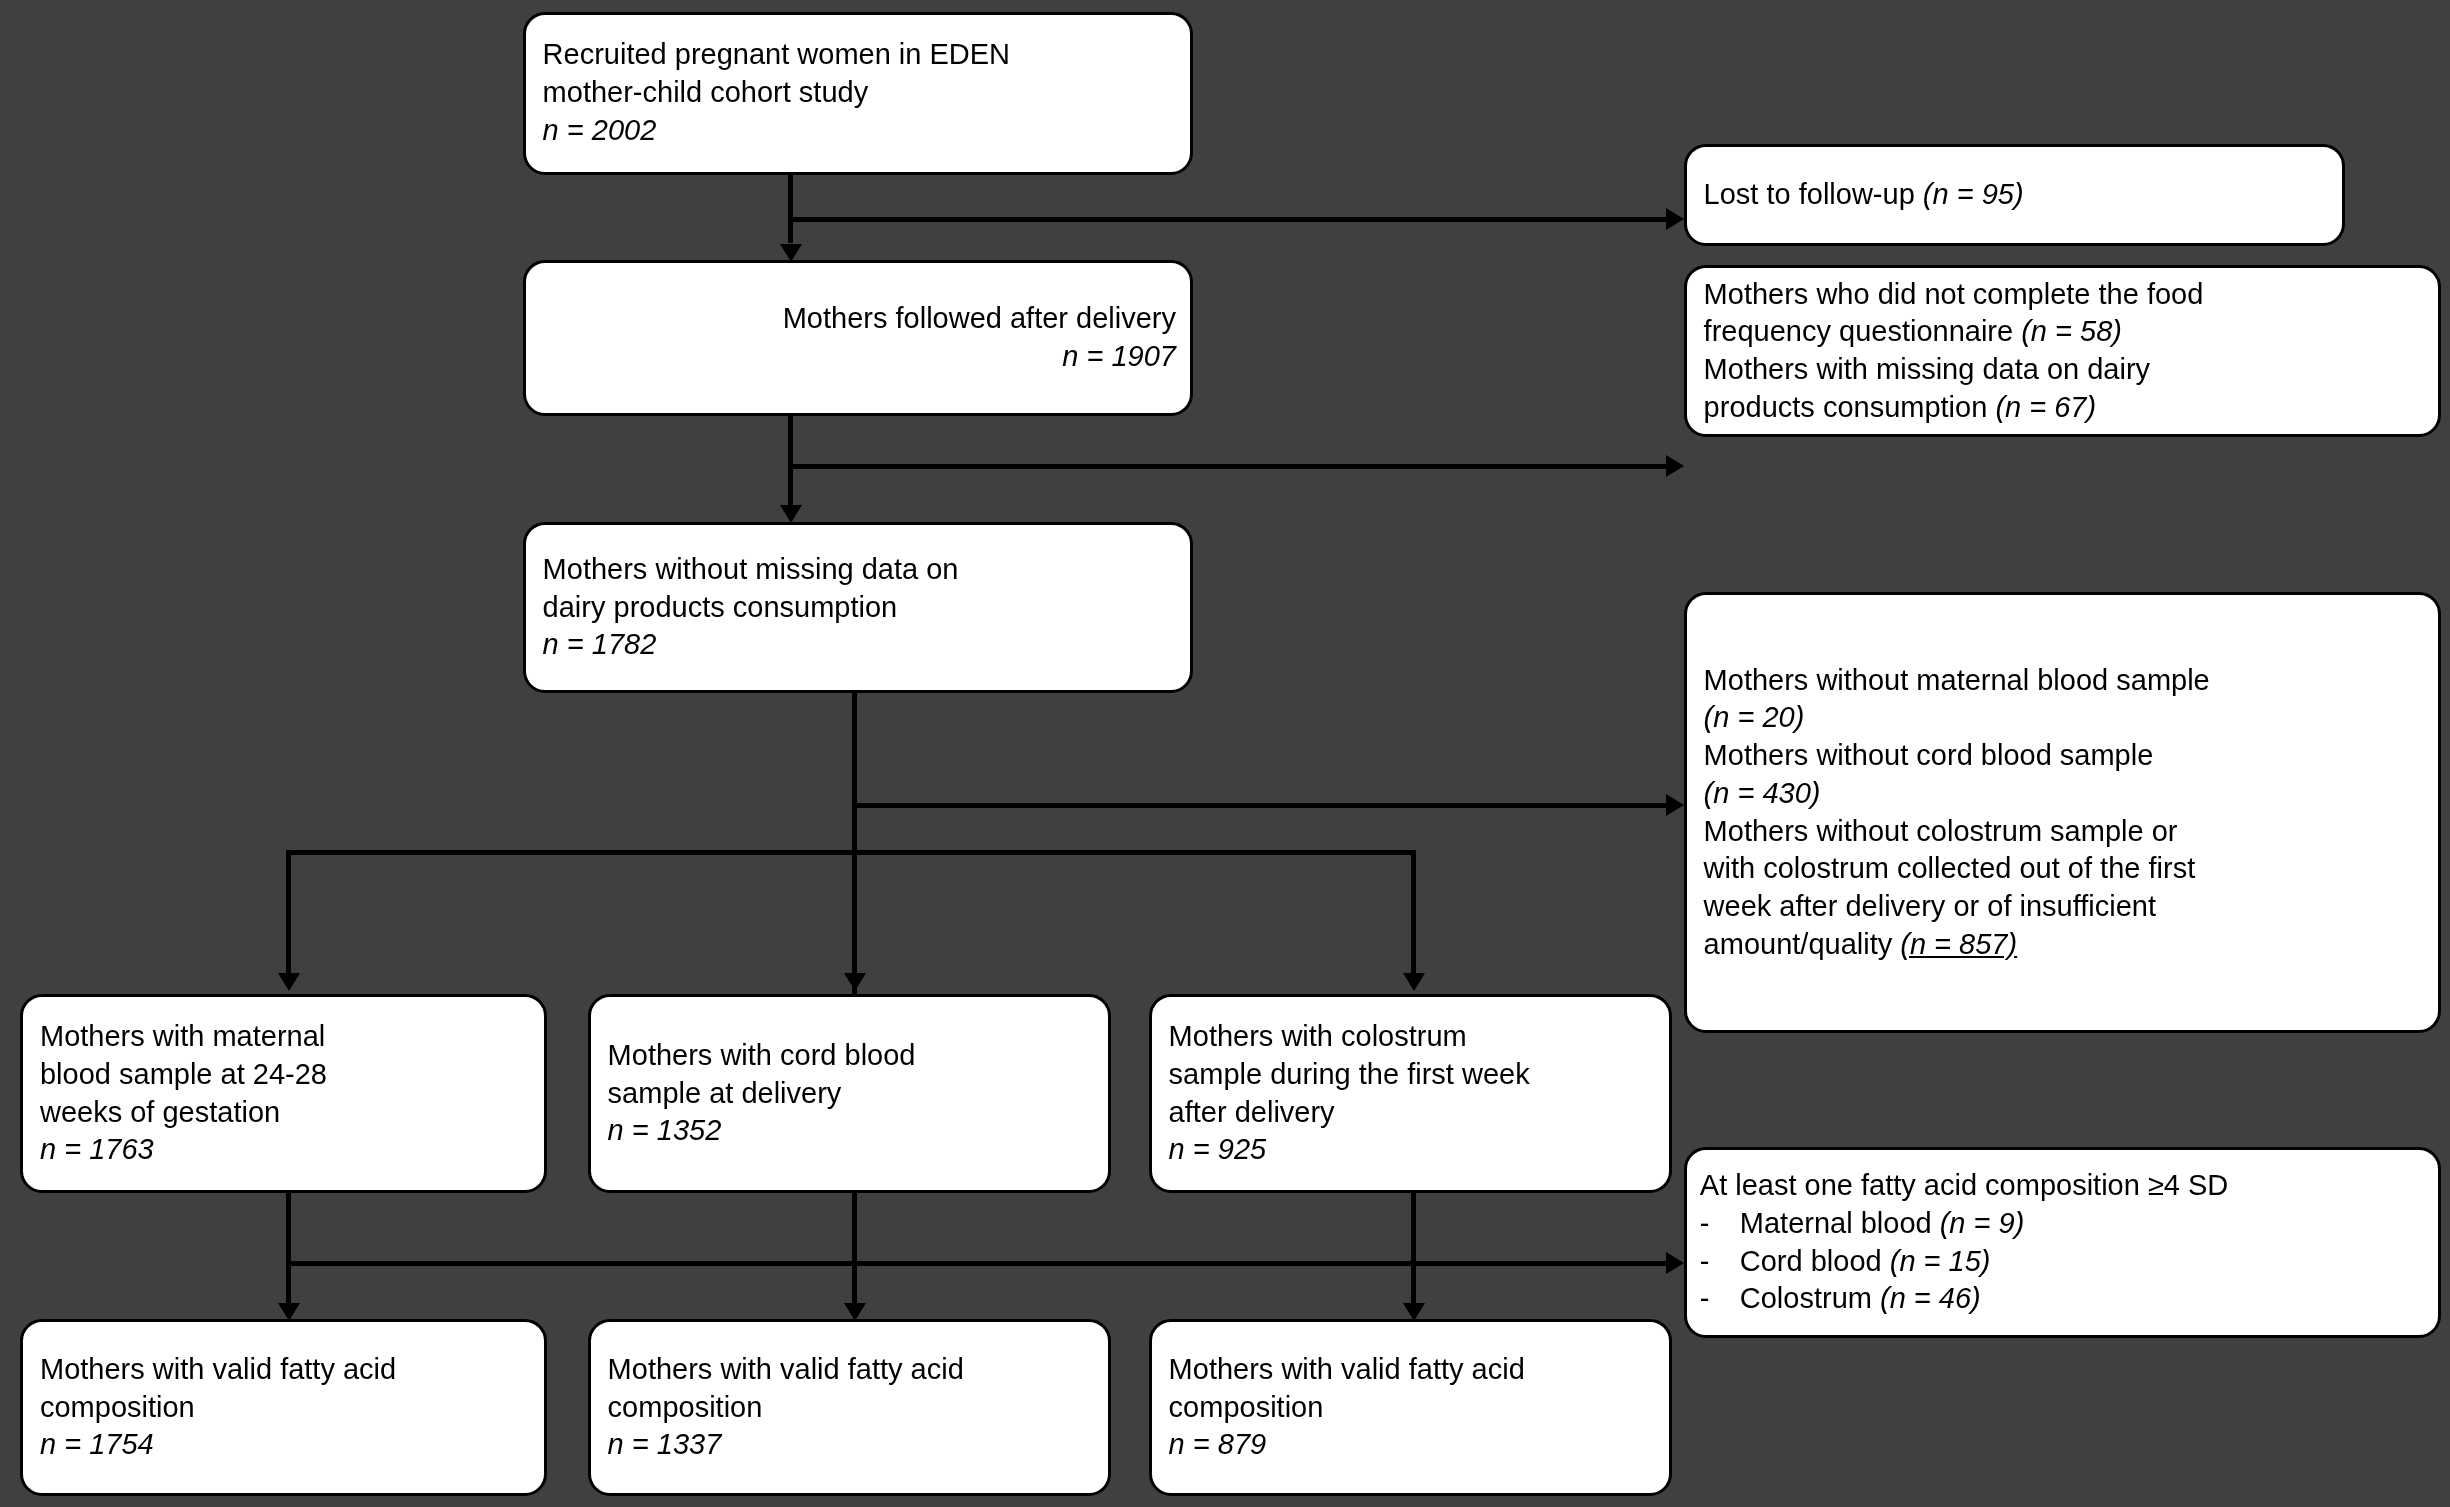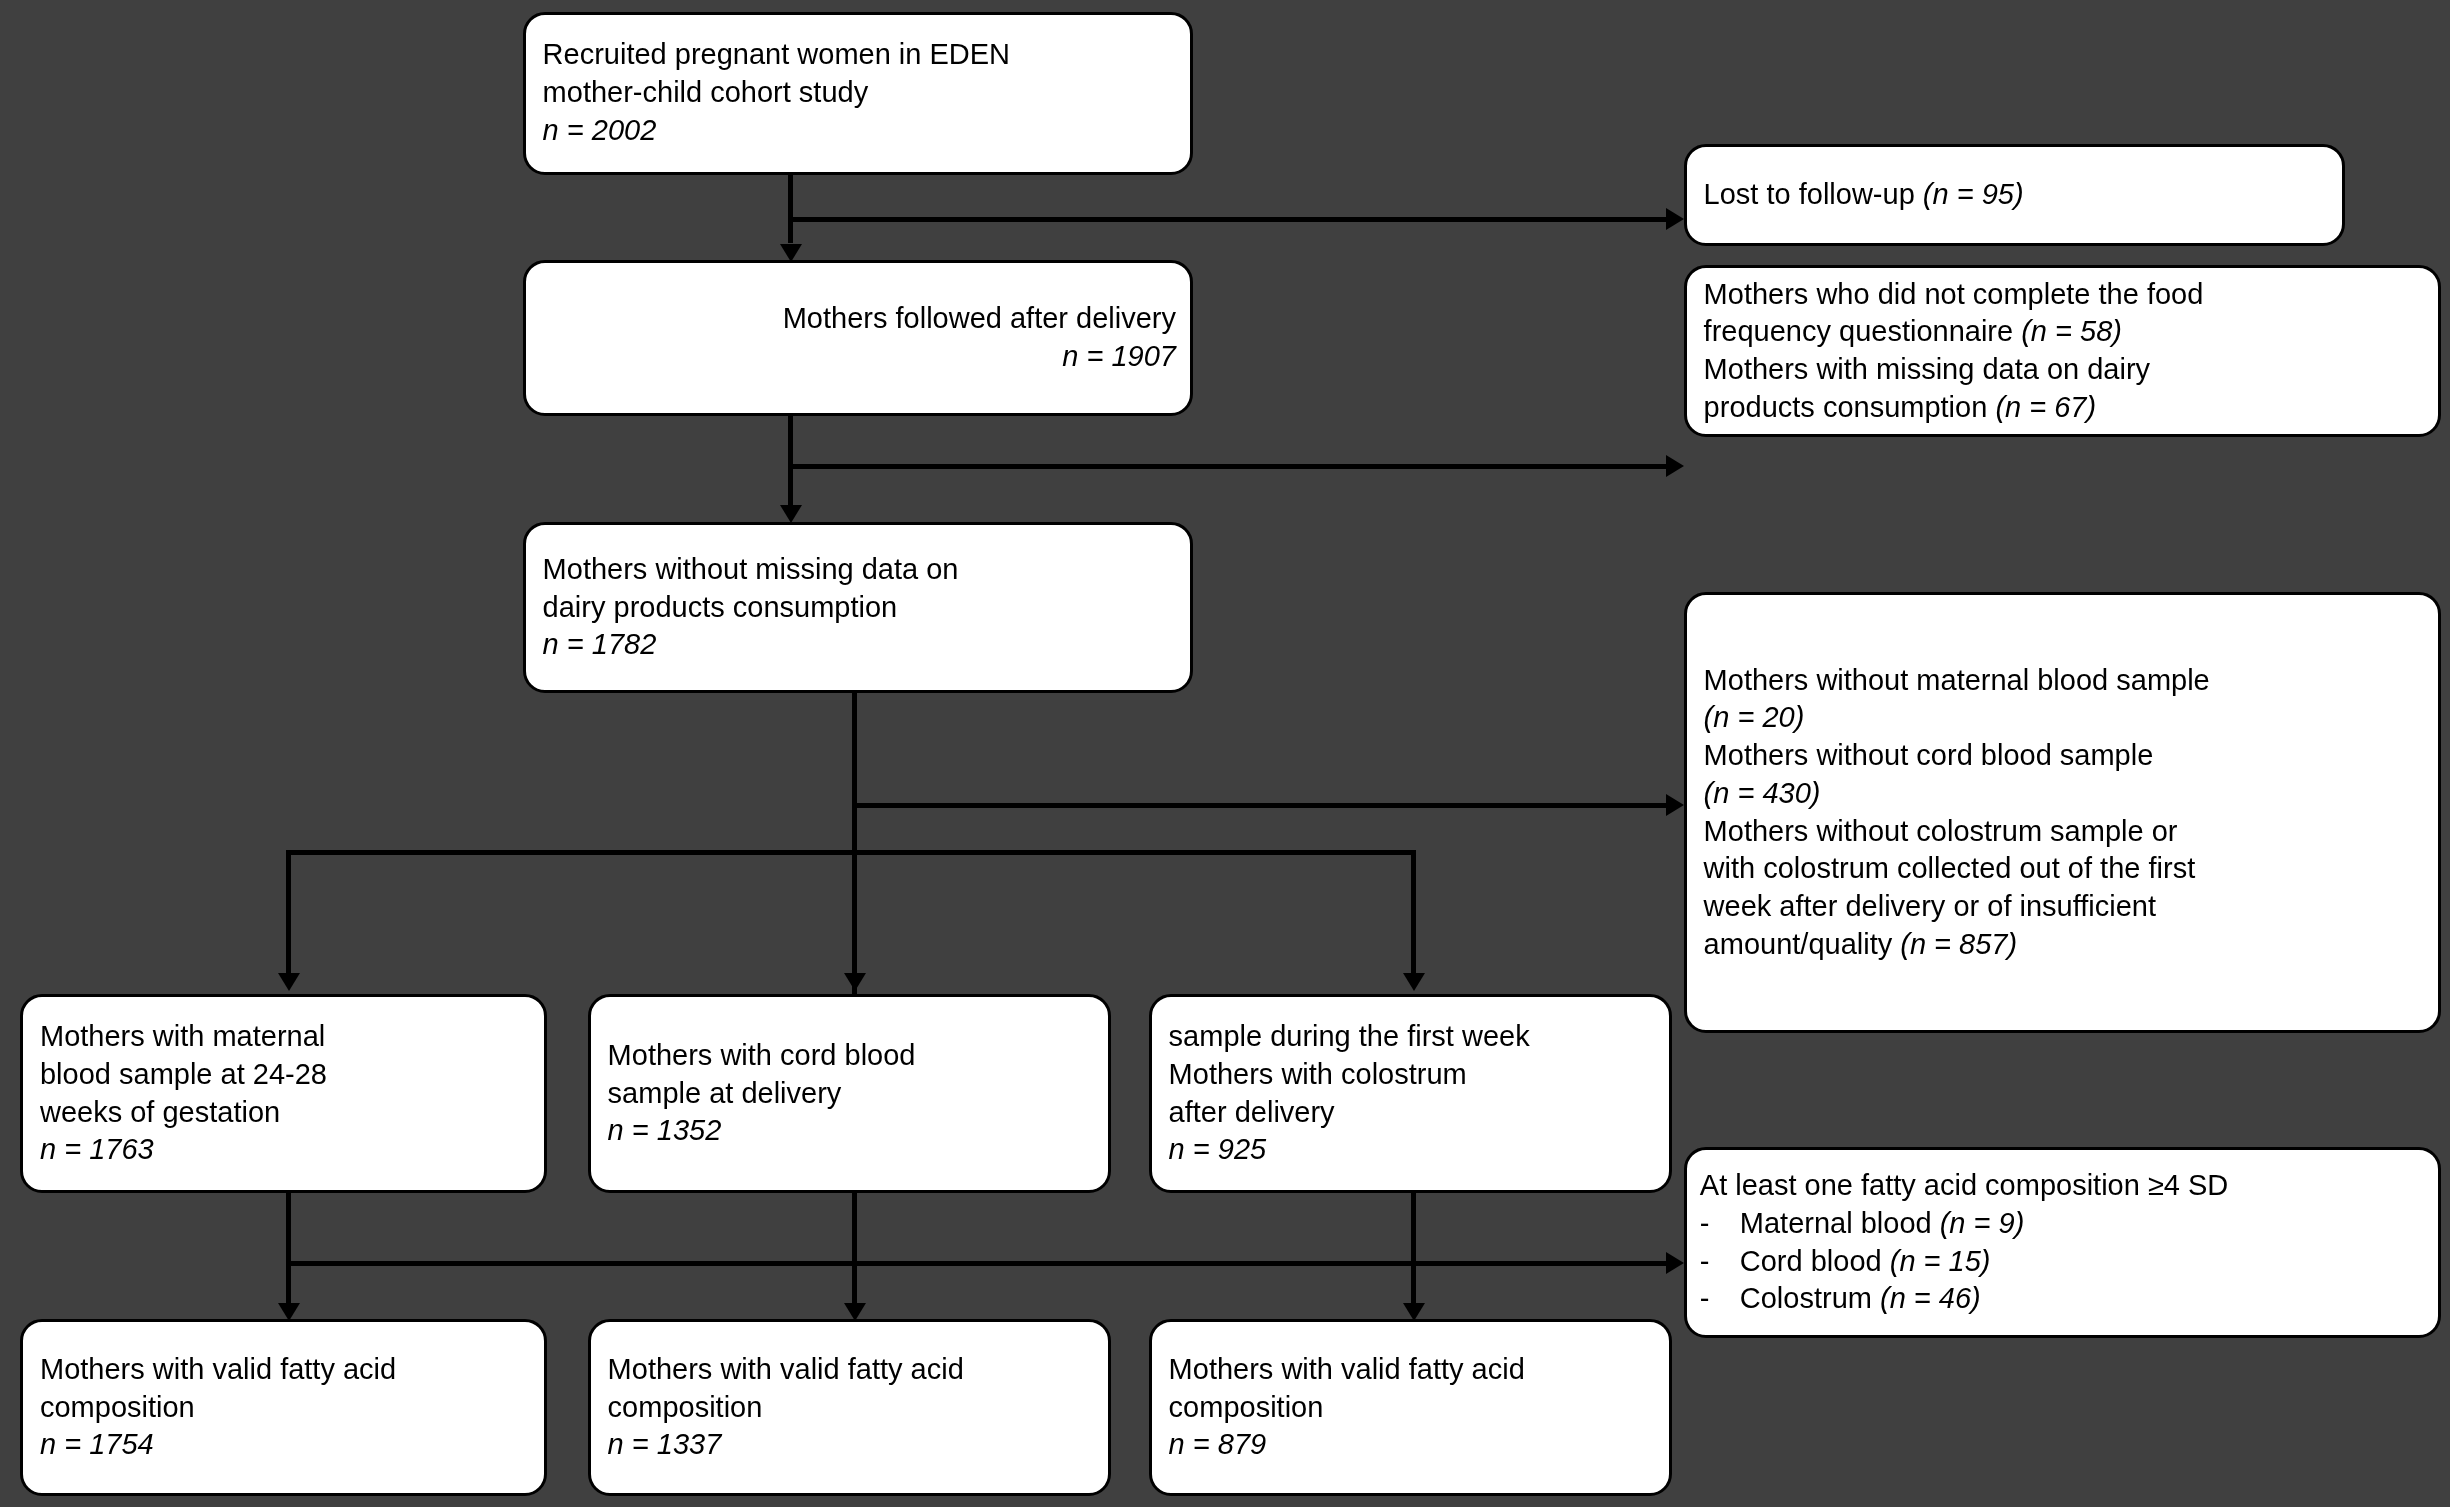--- a/index.html
+++ b/index.html
@@ -130,22 +130,22 @@
     <div class="ln it">n = 1763</div>
   </div>
 
   <div class="box" style="left:588px; top:994px; width:523px; height:199px;">
     <div class="ln">Mothers with cord blood</div>
     <div class="ln">sample at delivery</div>
     <div class="ln it">n = 1352</div>
   </div>
 
   <div class="box" style="left:1149px; top:994px; width:523px; height:199px;">
+    <div class="ln">Mothers with colostrum</div>
     <div class="ln">sample during the first week</div>
-    <div class="ln">Mothers with colostrum</div>
     <div class="ln">after delivery</div>
     <div class="ln it">n = 925</div>
   </div>
 
   <div class="box" style="left:20.4px; top:1319px; width:527px; height:177px;">
     <div class="ln">Mothers with valid fatty acid</div>
     <div class="ln">composition</div>
     <div class="ln it">n = 1754</div>
   </div>
 
@@ -173,21 +173,21 @@
   </div>
 
   <div class="box" style="left:1684px; top:592px; width:757px; height:441px;">
     <div class="ln">Mothers without maternal blood sample</div>
     <div class="ln it">(n = 20)</div>
     <div class="ln">Mothers without cord blood sample</div>
     <div class="ln it">(n = 430)</div>
     <div class="ln">Mothers without colostrum sample or</div>
     <div class="ln">with colostrum collected out of the first</div>
     <div class="ln">week after delivery or of insufficient</div>
-    <div class="ln"><span>amount/quality </span><span style="font-style:italic;">(n = 857)</span></div>
+    <div class="ln"><span>amount/quality </span><span style="font-style:italic;text-decoration:underline;">(n = 857)</span></div>
   </div>
 
   <div class="box" style="left:1684px; top:1147px; width:757px; height:191px; padding-left:12.8px;">
     <div class="ln">At least one fatty acid composition ≥4 SD</div>
     <div class="bullet-row">
       <span class="dash">-</span>
       <span class="btxt"><span class="rom">Maternal blood </span><span>(n = 9)</span></span>
     </div>
     <div class="bullet-row">
       <span class="dash">-</span>

